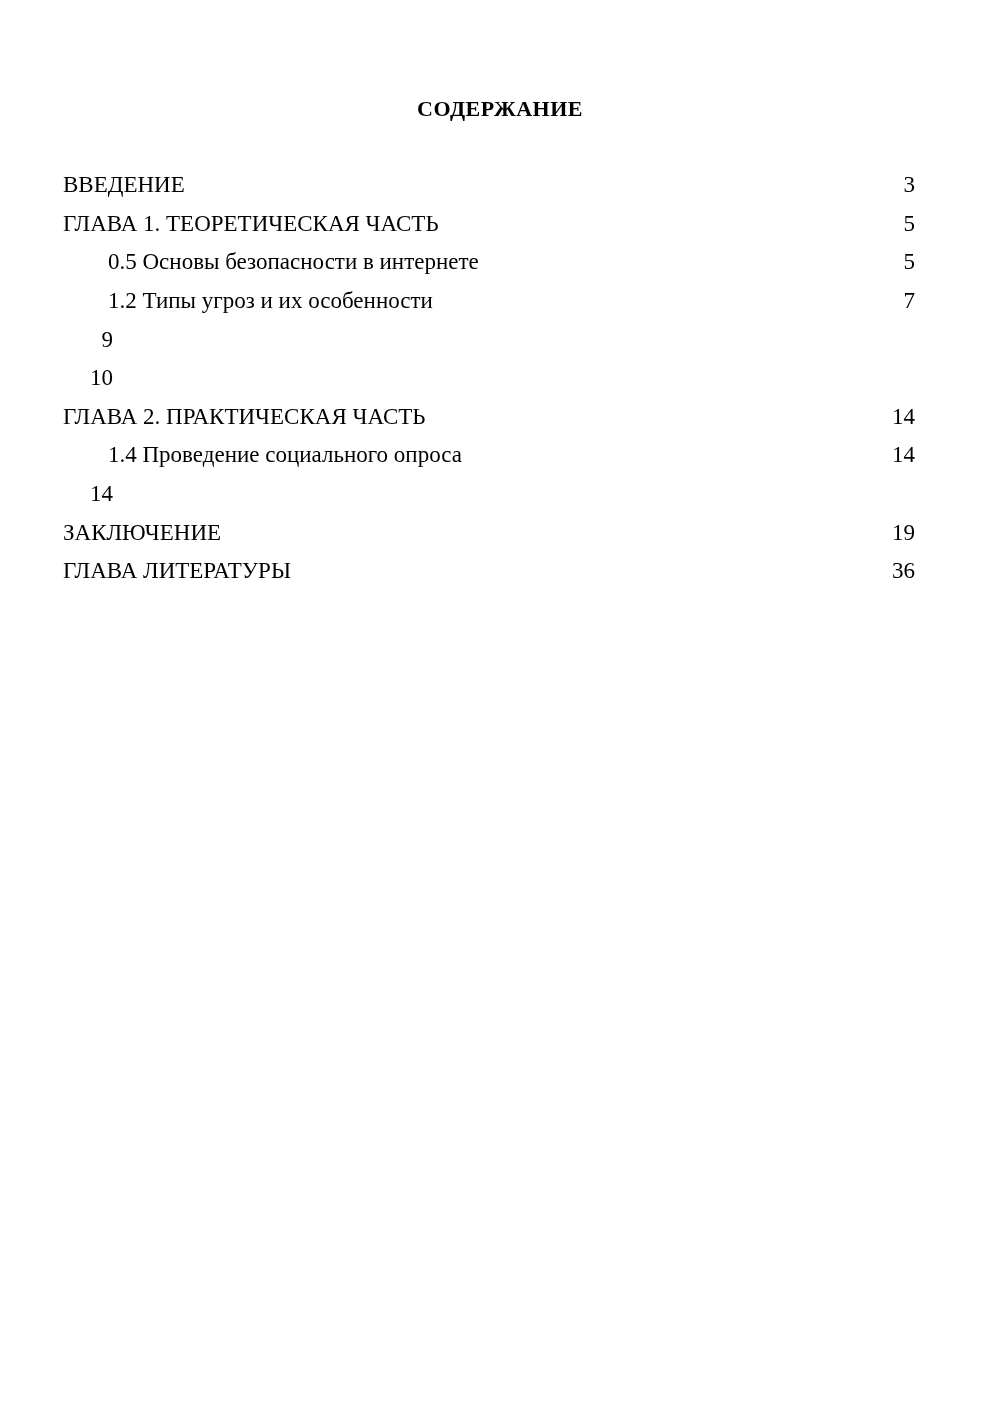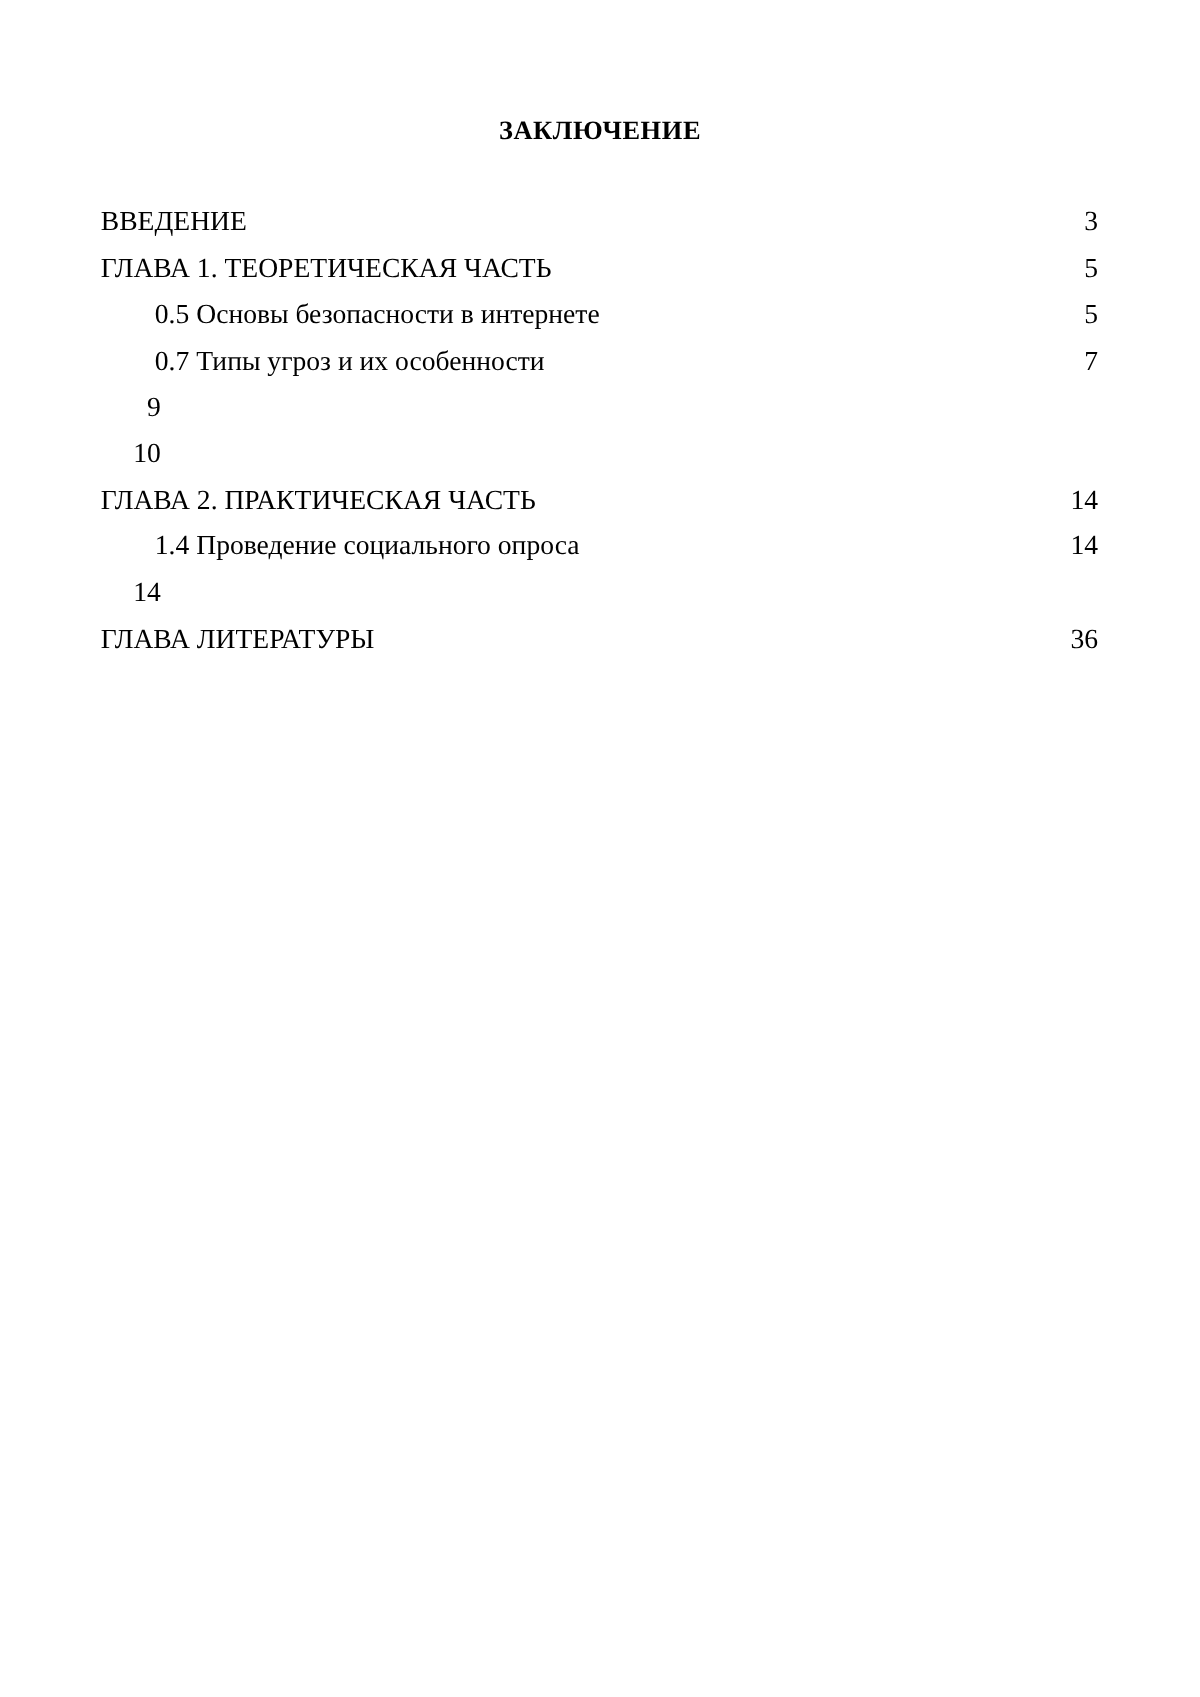--- a/index.html
+++ b/index.html
@@ -24,21 +24,21 @@
   }
   .doc-title {
     text-align: center;
     font-weight: bold;
     font-size: 22px;
     letter-spacing: 0.5px;
     margin: 96px 0 0 0;
   }
   .toc {
     margin: 44px 0 0 0;
-    padding: 0 85px 0 84px;
+    padding: 0 85px 0 63px;
   }
   .toc-row {
     display: flex;
     align-items: baseline;
     justify-content: space-between;
     font-size: 23px;
     line-height: 1.68;
     white-space: nowrap;
   }
   .toc-row .label {
@@ -54,41 +54,41 @@
   }
   .toc-row.level-2 .label {
     padding-left: 45px;
   }
 </style>
 </head>
 <body>
 
 <div class="page">
 
-  <h1 class="doc-title">ЗАКЛЮЧЕНИЕ</h1>
+  <h1 class="doc-title">СОДЕРЖАНИЕ</h1>
 
   <div class="toc">
 
     <div class="toc-row level-1">
       <span class="label">ВВЕДЕНИЕ</span>
       <span class="page-num">3</span>
     </div>
 
     <div class="toc-row level-1">
       <span class="label">ГЛАВА 1. ТЕОРЕТИЧЕСКАЯ ЧАСТЬ</span>
       <span class="page-num">5</span>
     </div>
 
     <div class="toc-row level-2">
       <span class="label">0.5 Основы безопасности в интернете</span>
       <span class="page-num">5</span>
     </div>
 
     <div class="toc-row level-2">
-      <span class="label">0.7 Типы угроз и их особенности</span>
+      <span class="label">1.2 Типы угроз и их особенности</span>
       <span class="page-num">7</span>
     </div>
 
     <div class="toc-row level-2">
       <span class="page-num">9</span>
     </div>
 
     <div class="toc-row level-2">
       <span class="page-num">10</span>
     </div>
@@ -100,20 +100,24 @@
 
     <div class="toc-row level-2">
       <span class="label">1.4 Проведение социального опроса</span>
       <span class="page-num">14</span>
     </div>
 
     <div class="toc-row level-2">
       <span class="page-num">14</span>
     </div>
 
+    <div class="toc-row level-1">
+      <span class="label">ЗАКЛЮЧЕНИЕ</span>
+      <span class="page-num">19</span>
+    </div>
 
     <div class="toc-row level-1">
       <span class="label">ГЛАВА ЛИТЕРАТУРЫ</span>
       <span class="page-num">36</span>
     </div>
 
   </div>
 
 </div>
 

